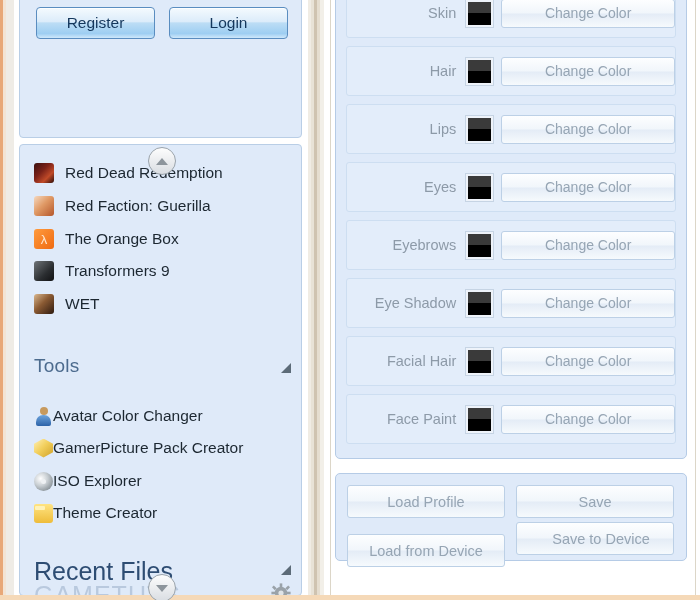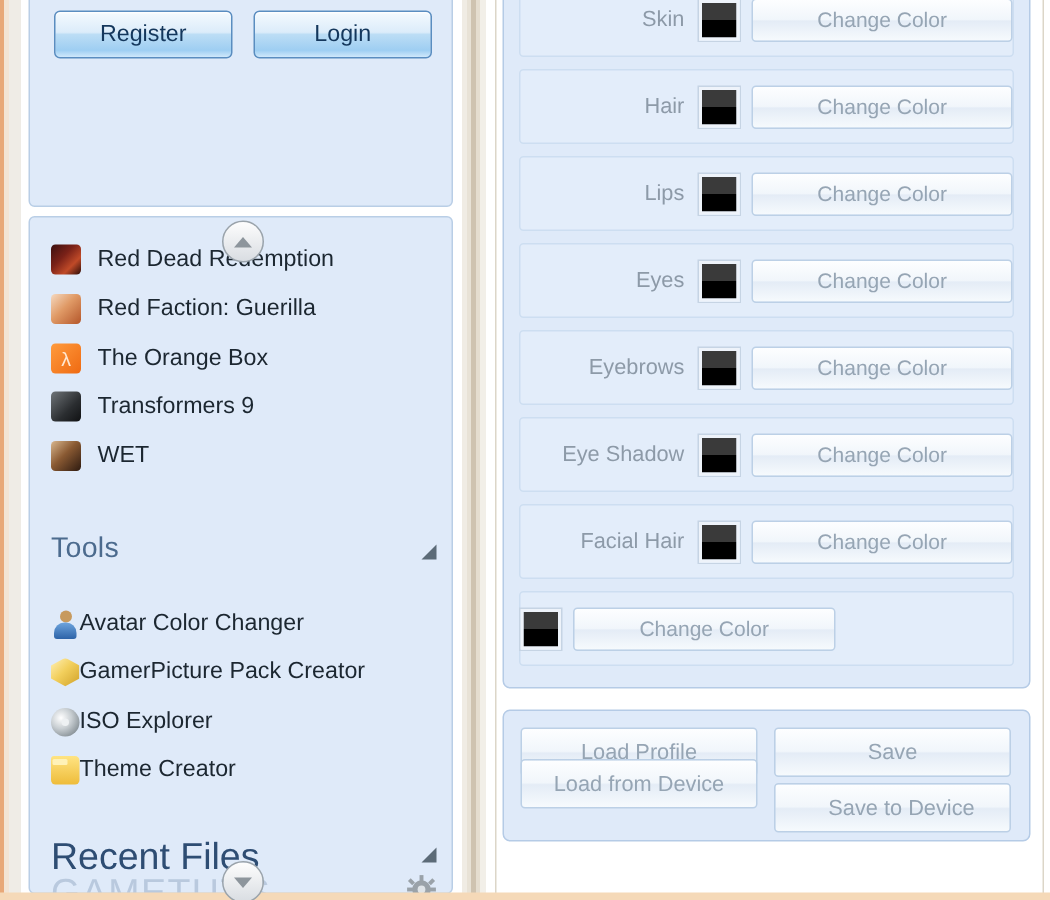--- a/index.html
+++ b/index.html
@@ -263,21 +263,21 @@
     border-radius: 3px;
     border: 1px solid #bcd0e6;
     background: linear-gradient(to bottom, #fdfeff 0%, #f1f6fb 48%, #e4ecf6 52%, #f6fafd 100%);
     color: #96a5b4;
     font-size: 14.5px;
     display: flex; align-items: center; justify-content: center;
     cursor: default;
   }
   .act-00 { left: 11px;  top: 11px; }
   .act-01 { left: 180px; top: 11px; }
-  .act-10 { left: 11px;  top: 32px; }
+  .act-10 { left: 11px;  top: 60px; }
   .act-11 { left: 180px; top: 48px; padding-left: 12px; }
 
   .bottom-strip {
     position: absolute;
     left: 0; bottom: 0; width: 700px; height: 5px;
     background: #f5d9b8;
   }
 </style>
 </head>
 <body>
@@ -405,20 +405,21 @@
         <span class="btn-change">Change Color</span>
       </div>
 
       <div class="color-row" style="top:356px">
         <span class="color-label">Facial Hair</span>
         <span class="swatch"></span>
         <span class="btn-change">Change Color</span>
       </div>
 
       <div class="color-row" style="top:414px">
+        <span class="color-label">Face Paint</span>
         <span class="swatch"></span>
         <span class="btn-change">Change Color</span>
       </div>
     </div>
 
     <div class="actions-box">
       <div class="btn-action act-00">Load Profile</div>
       <div class="btn-action act-01">Save</div>
       <div class="btn-action act-10">Load from Device</div>
       <div class="btn-action act-11">Save to Device</div>

